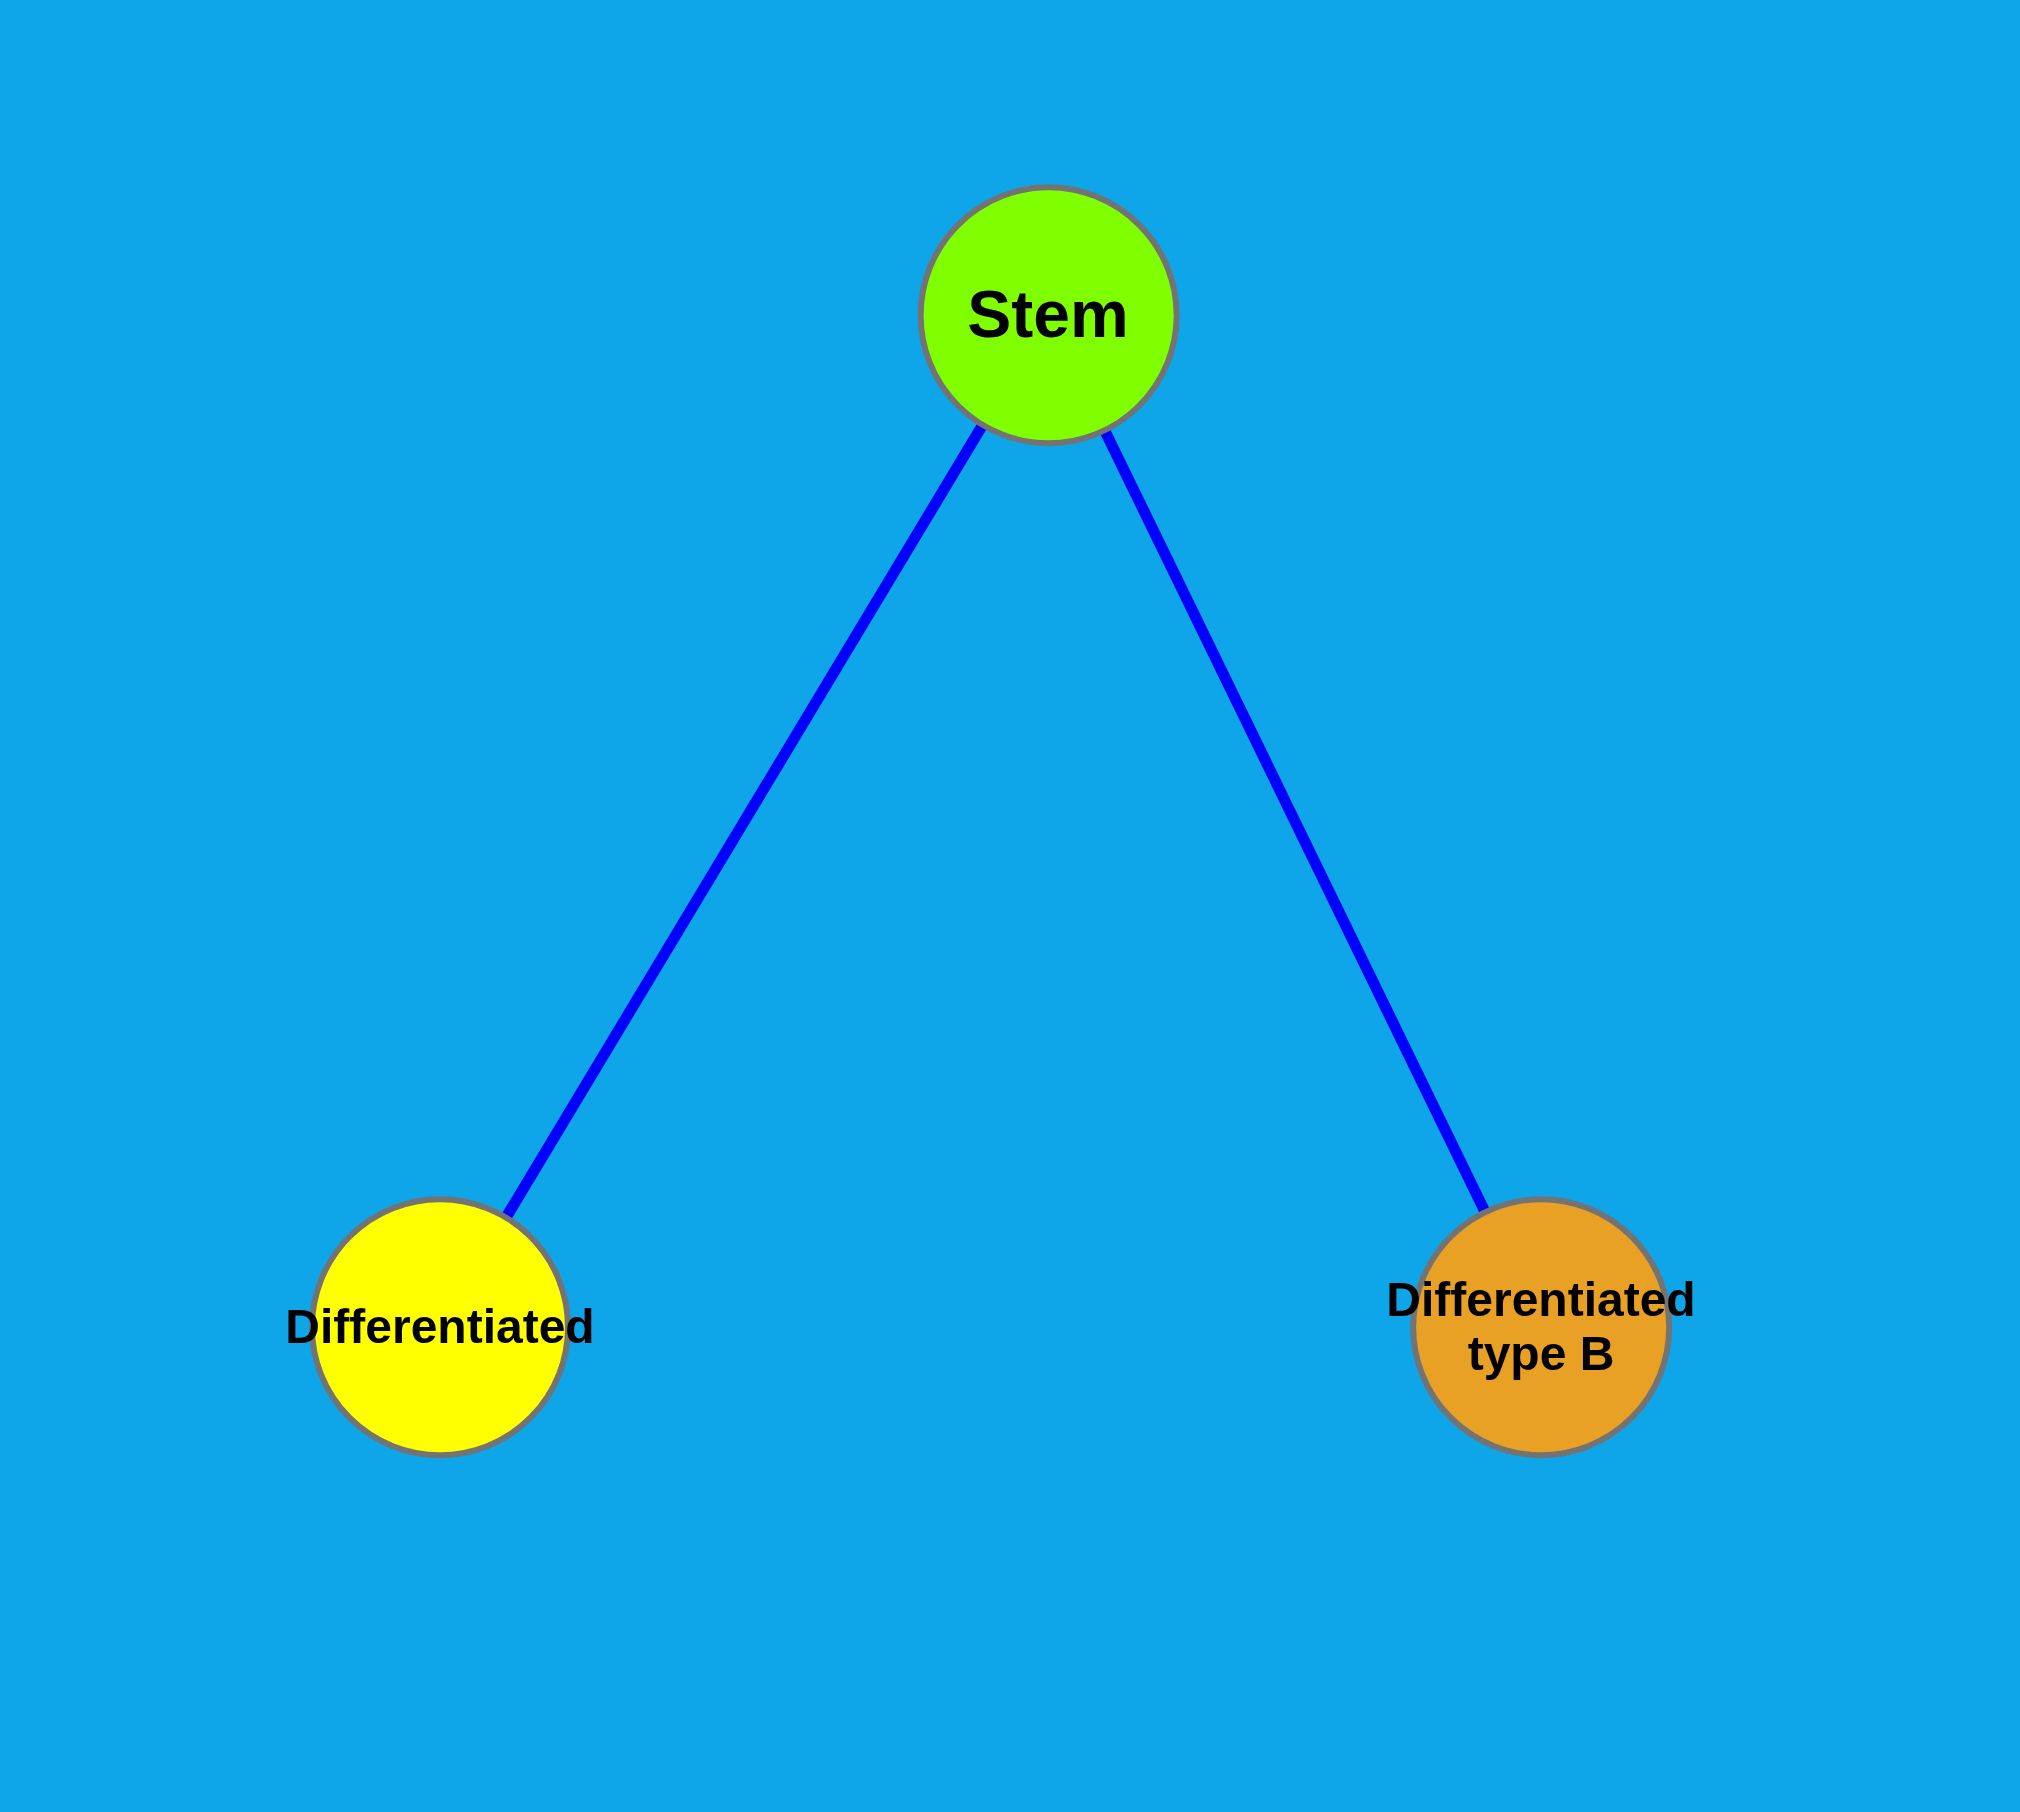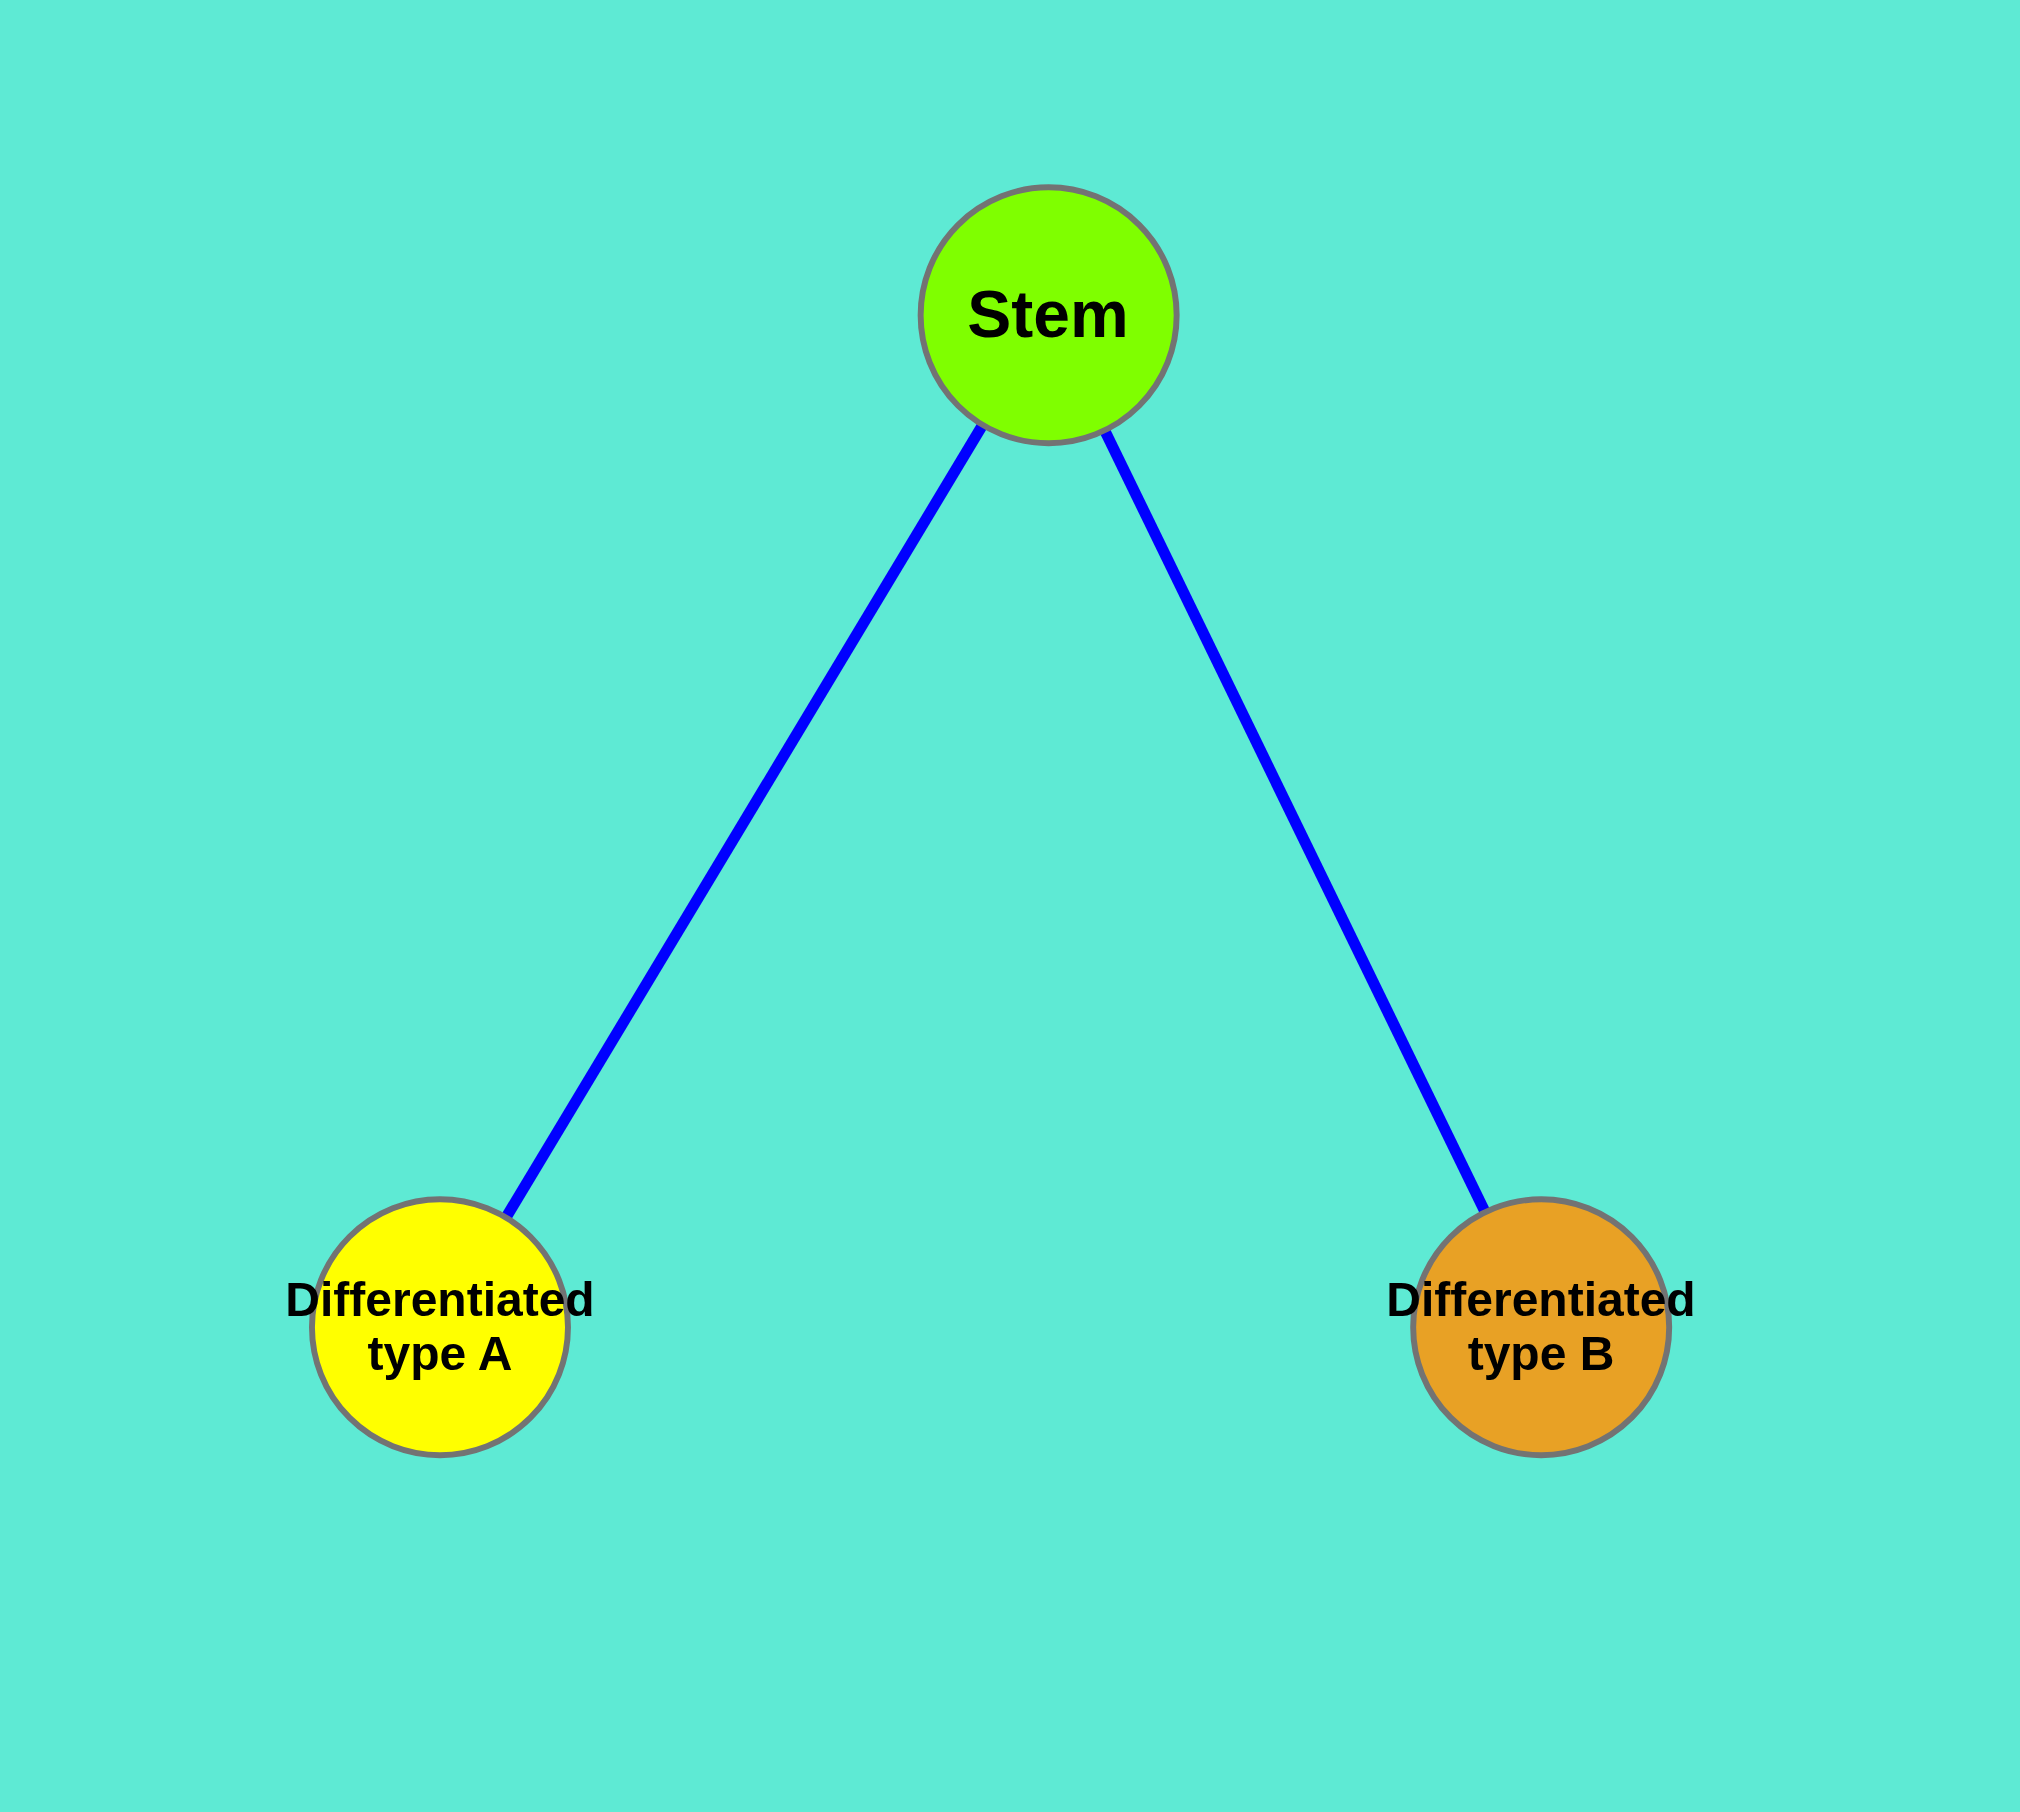--- a/index.html
+++ b/index.html
@@ -46,31 +46,31 @@
   .label-stem {
     font-size: 66px;
   }
   .label-diff {
     font-size: 48px;
   }
 </style>
 </head>
 <body>
 
-<div id="canvas" style="width: 2021px; height: 1812px; background: #5eead4;">
+<div id="canvas" style="width: 2021px; height: 1812px; background: #0ea5e9;">
   <svg id="graph-svg" viewBox="0 0 2384 2138" preserveAspectRatio="none" xmlns="http://www.w3.org/2000/svg">
     <g id="edges-layer">
         <line x1="1159.183673557228" y1="501.40486597864844" x2="596.8163264427718" y2="1436.5951340213514" class="edge-line" stroke="#0000ff" stroke-width="13"></line>
         <line x1="1303.0697495543006" y1="507.7784526124525" x2="1751.9302504456994" y2="1430.2215473875476" class="edge-line" stroke="#0000ff" stroke-width="13"></line>
       </g>
     <g id="nodes-layer">
         <circle cx="1237" cy="372" r="151" fill="#7fff00" stroke="#737373" class="node-circle"></circle>
         <circle cx="519" cy="1566" r="151" fill="#ffff00" stroke="#737373" class="node-circle"></circle>
         <circle cx="1818" cy="1566" r="151" fill="#e8a125" stroke="#737373" class="node-circle"></circle>
       </g>
   </svg>
   <div id="labels-layer">
       <div class="node-label label-stem" style="left: 1048px; top: 315px;"><div>Stem</div></div>
-      <div class="node-label label-diff" style="left: 440px; top: 1327px;"><div>Differentiated</div><div>type A</div></div>
+      <div class="node-label label-diff" style="left: 440px; top: 1327px;"><div>Differentiated</div></div>
       <div class="node-label label-diff" style="left: 1541px; top: 1327px;"><div>Differentiated</div><div>type B</div></div>
     </div>
 </div>
 
 
 </body></html>

